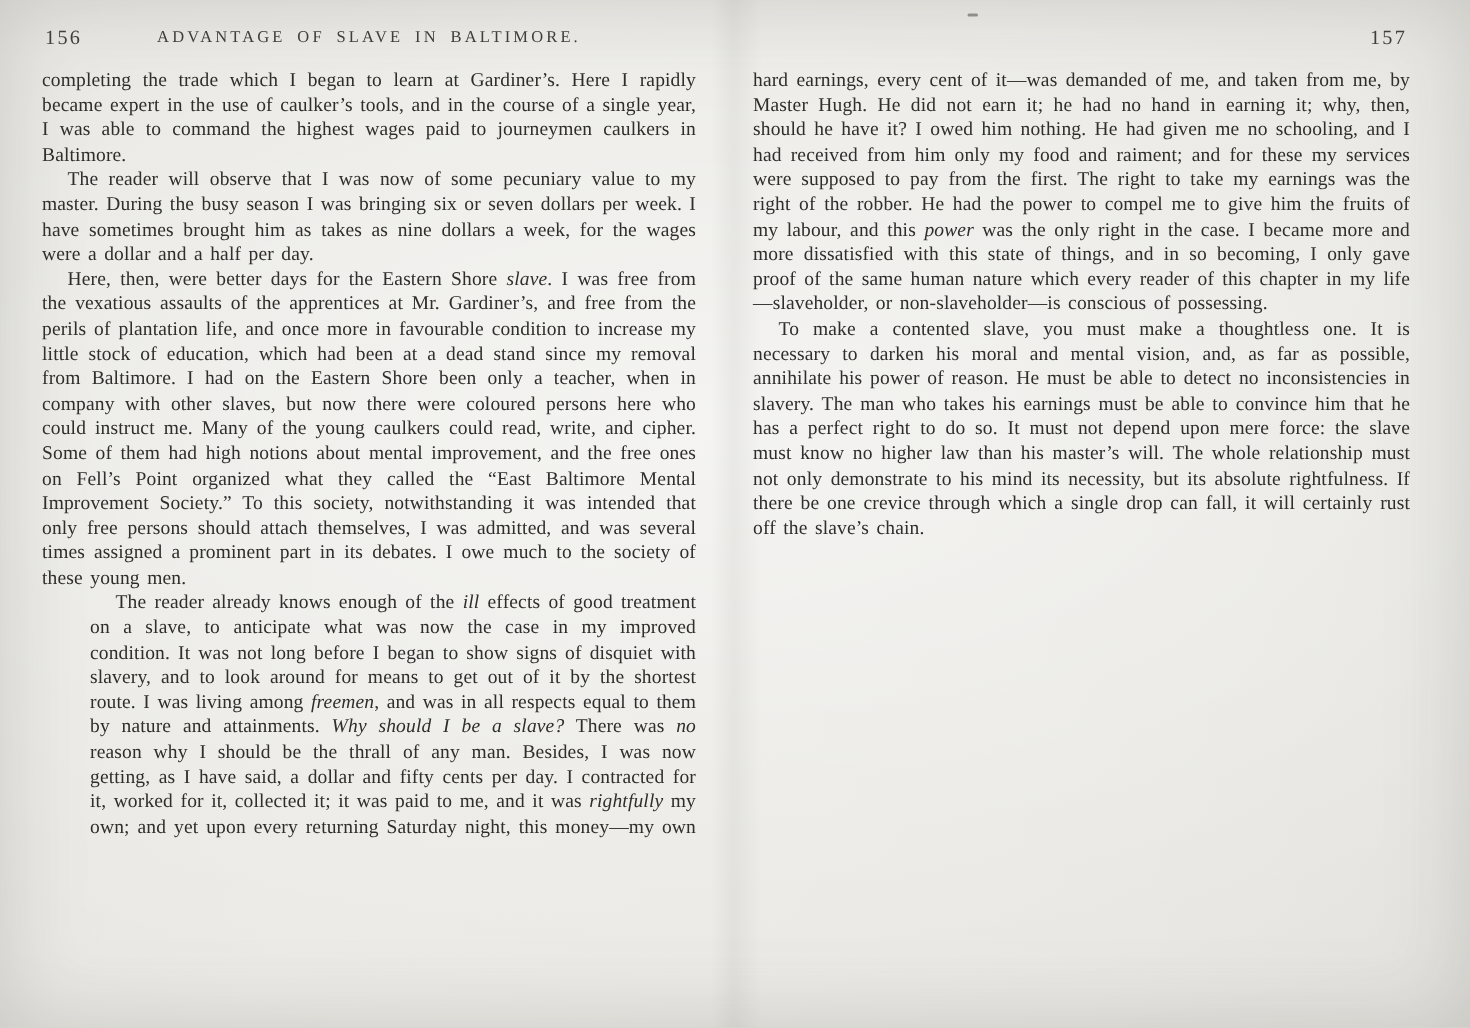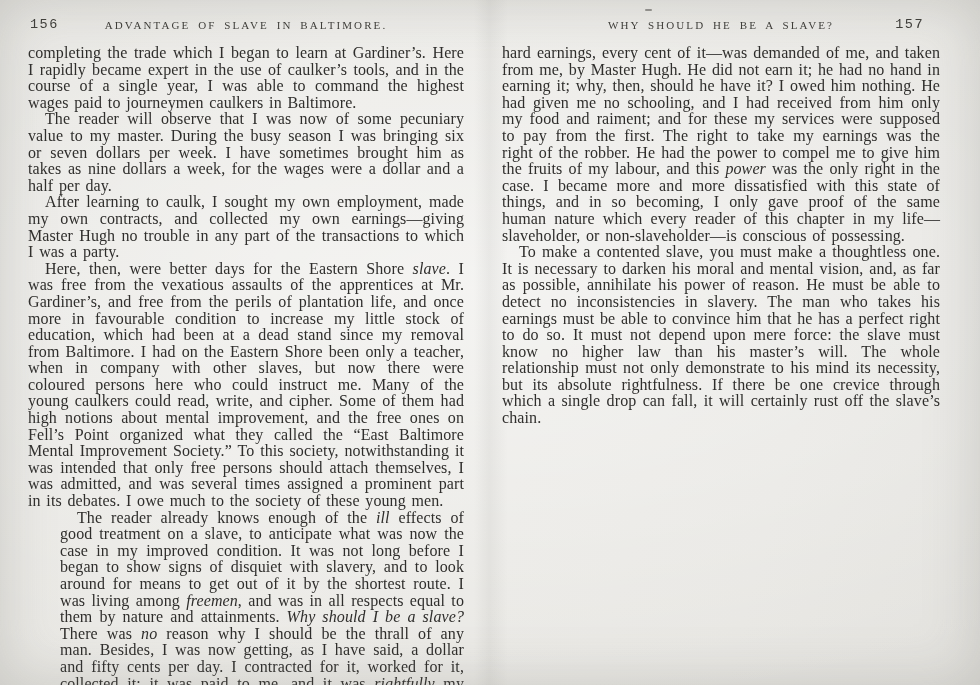--- a/index.html
+++ b/index.html
@@ -39,29 +39,28 @@
     letter-spacing: 2.1px;
     word-spacing: 3px;
     color: #3d3c38;
     text-align: center;
     white-space: nowrap;
   }
   .folio {
     position: absolute; top: -2px;
     font-size: 13.5px;
     letter-spacing: 1.5px;
-    font-family: Liberation Mono, monospace;
   }
   .folio-left  { left: 2px; }
-  .folio-right { right: 16px; }
+  .folio-right { right: 2px; }
 
   .page-body { margin-top: 10px; }
   .page-body p {
     margin: 0;
-    font-size: 16px;
+    font-size: 13px;
     line-height: 16.6px;
     text-align: justify;
     word-spacing: 1.6px;
     letter-spacing: 0.1px;
   }
   .page-body p.indent { text-indent: 17px; }
   .page-body p.justify-last { text-align-last: justify; margin-left: 32px; }
   .it { font-style: italic; }
 
   .scan-artifact {
@@ -78,29 +77,27 @@
   <div class="scan-artifact"></div>
 
   <div class="page page-left">
     <div class="running-head">
       <span class="folio folio-left">156</span>
       <span>ADVANTAGE OF SLAVE IN BALTIMORE.</span>
     </div>
     <div class="page-body">
         <p class=""><span>completing the trade which I began to learn at Gardiner’s.  Here I rapidly became expert in the use of caulker’s tools, and in the course of a single year, I was able to command the highest wages paid to journeymen caulkers in Baltimore.</span></p>
         <p class="indent"><span>The reader will observe that I was now of some pecuniary value to my master.  During the busy season I was bringing six or seven dollars per week.  I have sometimes brought him as takes as nine dollars a week, for the wages were a dollar and a half per day.</span></p>
-        <p class="indent"><span>After learning to caulk, I sought my own employment, made my own contracts, and collected my own earnings—giving Master Hugh no trouble in any part of the transactions to which I was a party.</span></p>
         <p class="indent"><span>Here, then, were better days for the Eastern Shore </span><span class="it">slave</span><span>.  I was free from the vexatious assaults of the apprentices at Mr. Gardiner’s, and free from the perils of plantation life, and once more in favourable condition to increase my little stock of education, which had been at a dead stand since my removal from Baltimore.  I had on the Eastern Shore been only a teacher, when in company with other slaves, but now there were coloured persons here who could instruct me.  Many of the young caulkers could read, write, and cipher.  Some of them had high notions about mental improvement, and the free ones on Fell’s Point organized what they called the “East Baltimore Mental Improvement Society.”  To this society, notwithstanding it was intended that only free persons should attach themselves, I was admitted, and was several times assigned a prominent part in its debates.  I owe much to the society of these young men.</span></p>
         <p class="indent justify-last"><span>The reader already knows enough of the </span><span class="it">ill</span><span> effects of good treatment on a slave, to anticipate what was now the case in my improved condition.  It was not long before I began to show signs of disquiet with slavery, and to look around for means to get out of it by the shortest route.  I was living among </span><span class="it">freemen</span><span>, and was in all respects equal to them by nature and attainments.  </span><span class="it">Why should I be a slave?</span><span>  There was </span><span class="it">no</span><span> reason why I should be the thrall of any man.  Besides, I was now getting, as I have said, a dollar and fifty cents per day.  I contracted for it, worked for it, collected it; it was paid to me, and it was </span><span class="it">rightfully</span><span> my own; and yet upon every returning Saturday night, this money—my own</span></p>
       </div>
   </div>
 
   <div class="page page-right">
     <div class="running-head">
-      <span>WHY SHOULD HE BE A SLAVE?</span>
       <span class="folio folio-right">157</span>
     </div>
     <div class="page-body">
         <p class=""><span>hard earnings, every cent of it—was demanded of me, and taken from me, by Master Hugh.  He did not earn it; he had no hand in earning it; why, then, should he have it?  I owed him nothing.  He had given me no schooling, and I had received from him only my food and raiment; and for these my services were supposed to pay from the first.  The right to take my earnings was the right of the robber.  He had the power to compel me to give him the fruits of my labour, and this </span><span class="it">power</span><span> was the only right in the case.  I became more and more dissatisfied with this state of things, and in so becoming, I only gave proof of the same human nature which every reader of this chapter in my life—slaveholder, or non-slaveholder—is conscious of possessing.</span></p>
         <p class="indent"><span>To make a contented slave, you must make a thoughtless one.  It is necessary to darken his moral and mental vision, and, as far as possible, annihilate his power of reason.  He must be able to detect no inconsistencies in slavery.  The man who takes his earnings must be able to convince him that he has a perfect right to do so.  It must not depend upon mere force: the slave must know no higher law than his master’s will.  The whole relationship must not only demonstrate to his mind its necessity, but its absolute rightfulness.  If there be one crevice through which a single drop can fall, it will certainly rust off the slave’s chain.</span></p>
       </div>
   </div>
 
   <div class="edge-shade"></div>
 </div>

